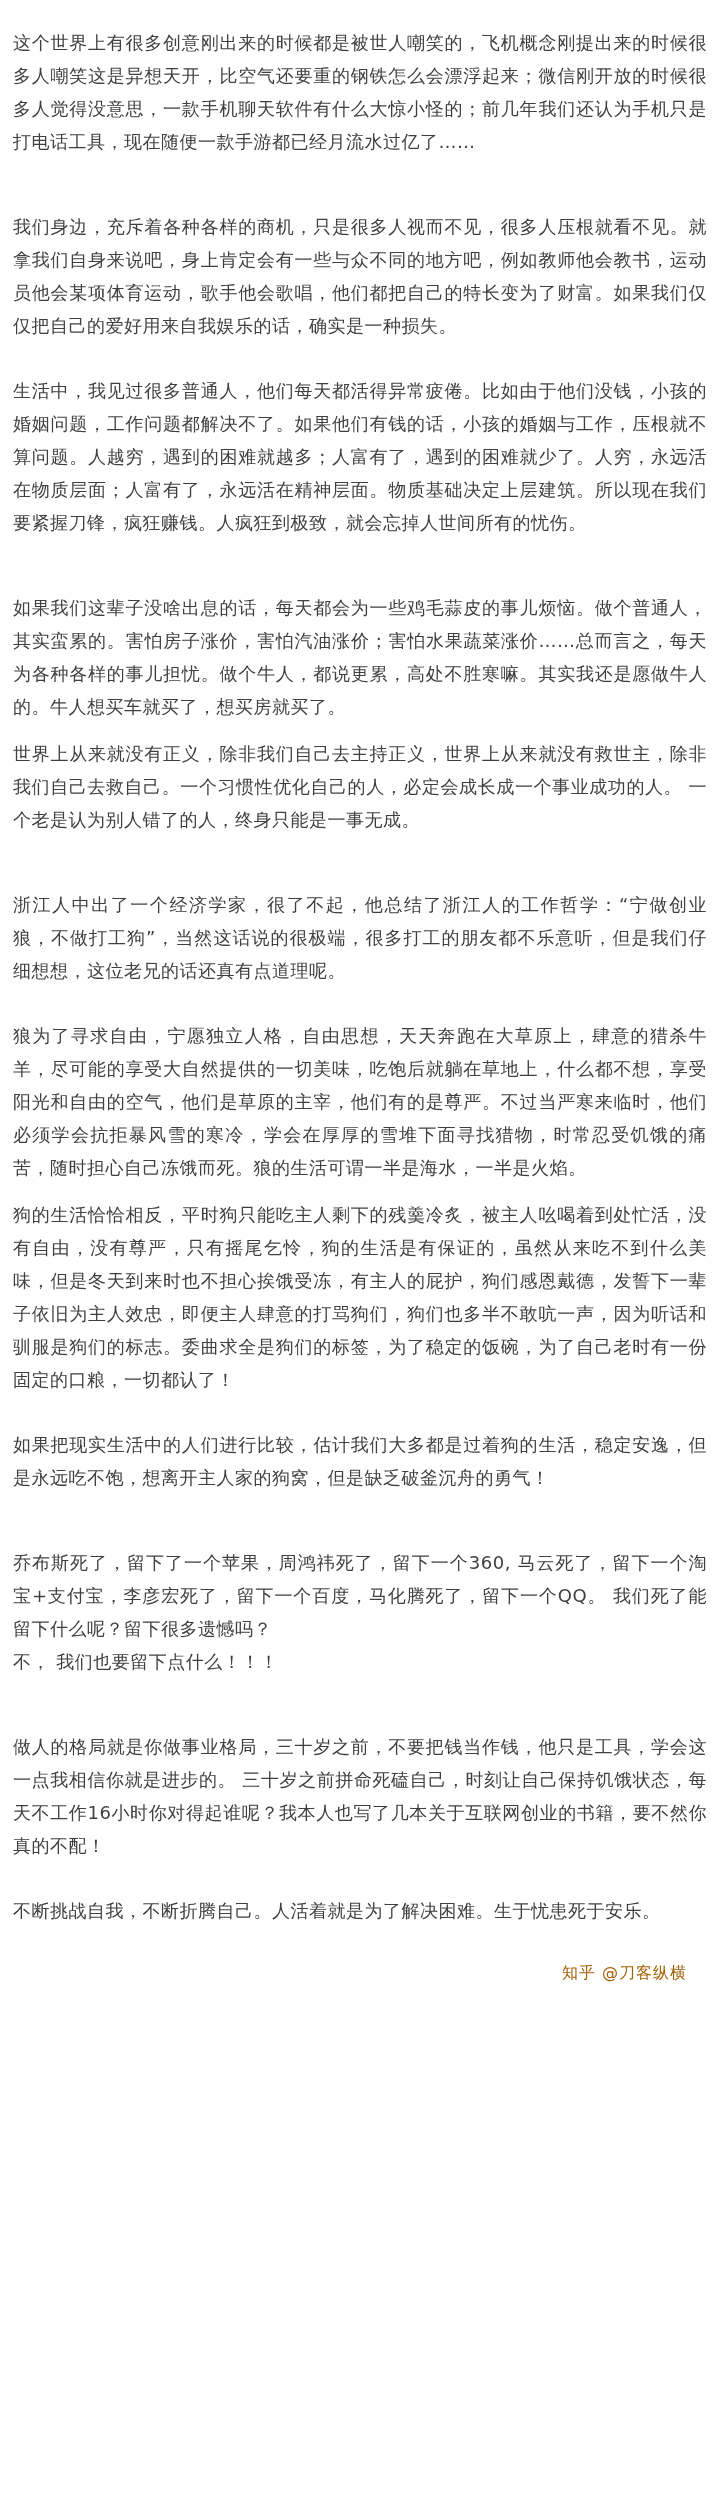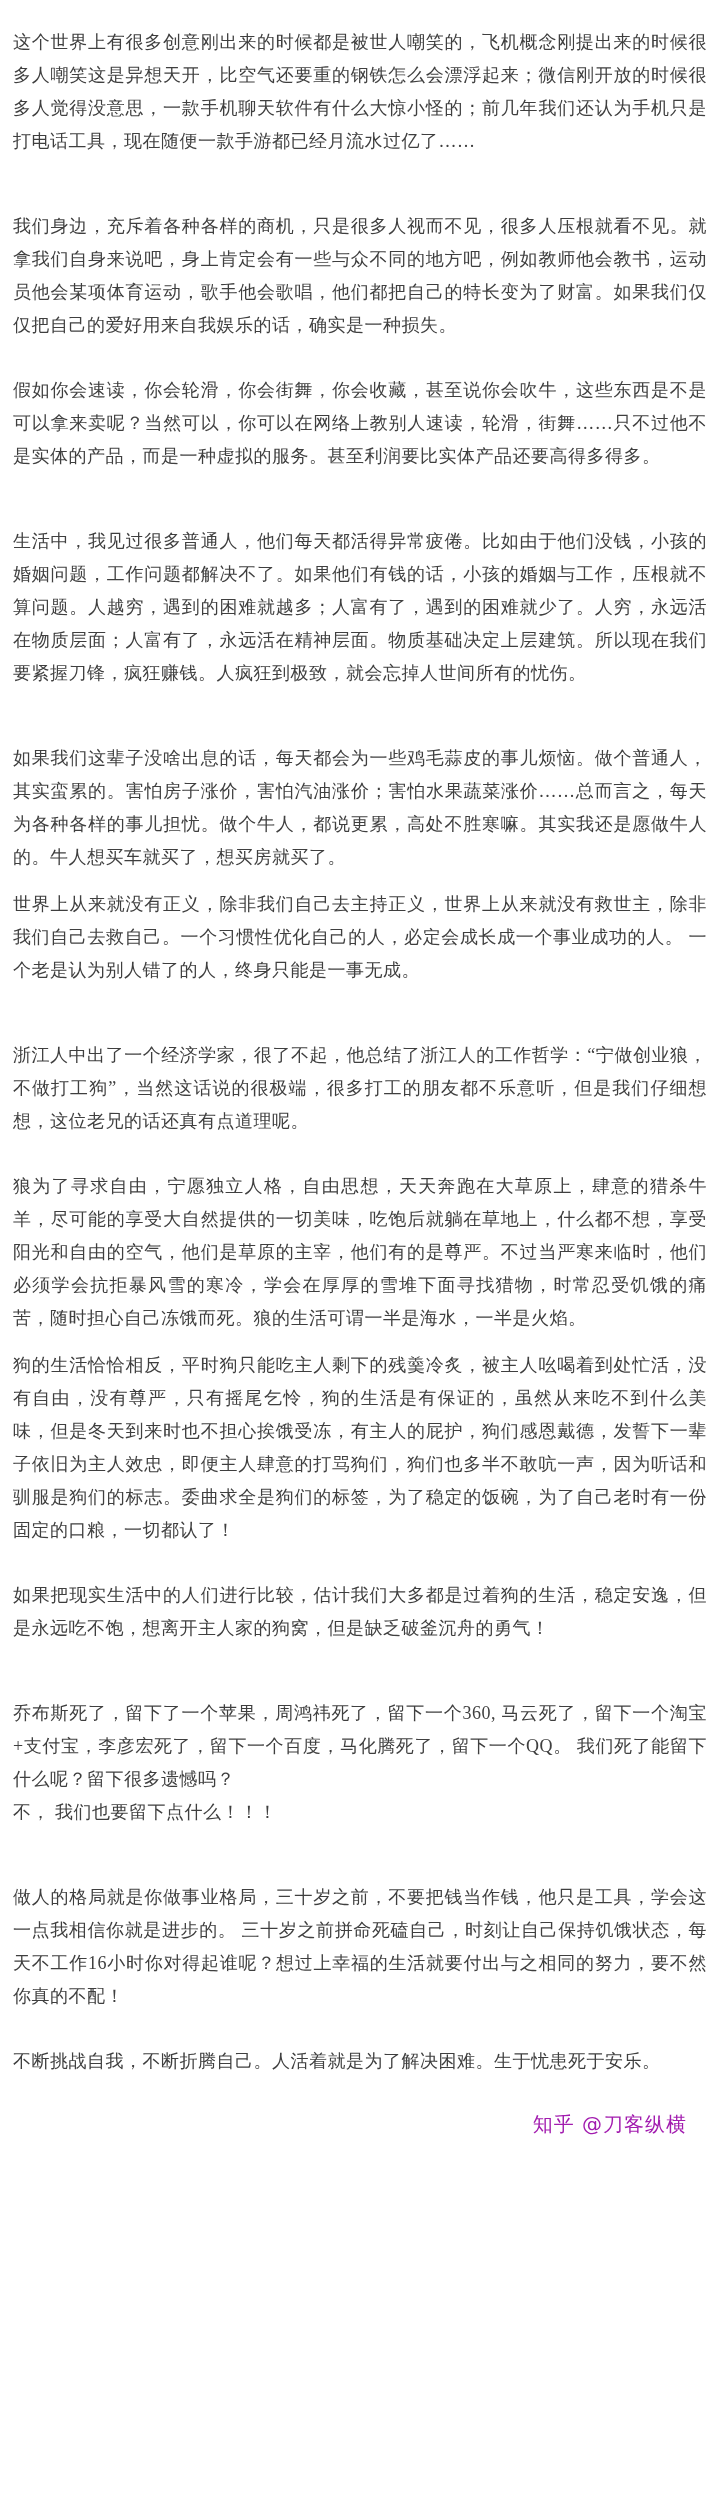--- a/index.html
+++ b/index.html
@@ -16,50 +16,47 @@
   .article {
     padding: 26px 13px 16px 13px;
     font-size: 18px;
     line-height: 33px;
     text-align: justify;
     letter-spacing: 0.5px;
   }
   .para {
     margin: 0;
   }
-  .para .seg { display: block; font-family: Liberation Serif, serif; }
+  .para .seg { display: block; }
   .gap-sm { margin-bottom: 14px; }
   .gap-md { margin-bottom: 32px; }
   .gap-lg { margin-bottom: 52px; }
   .watermark {
     margin-top: 8px;
     padding-right: 20px;
     text-align: right;
-    font-size: 20px;
+    font-size: 16px;
     line-height: 28px;
-    color: #a21caf;
+    color: #a16207;
     letter-spacing: 1px;
   }
 </style>
 </head>
 <body>
 
 <div class="article">
 
   <p class="para gap-lg">
     <span class="seg">这个世界上有很多创意刚出来的时候都是被世人嘲笑的，飞机概念刚提出来的时候很多人嘲笑这是异想天开，比空气还要重的钢铁怎么会漂浮起来；微信刚开放的时候很多人觉得没意思，一款手机聊天软件有什么大惊小怪的；前几年我们还认为手机只是打电话工具，现在随便一款手游都已经月流水过亿了……</span>
   </p>
 
   <p class="para gap-md">
     <span class="seg">我们身边，充斥着各种各样的商机，只是很多人视而不见，很多人压根就看不见。就拿我们自身来说吧，身上肯定会有一些与众不同的地方吧，例如教师他会教书，运动员他会某项体育运动，歌手他会歌唱，他们都把自己的特长变为了财富。如果我们仅仅把自己的爱好用来自我娱乐的话，确实是一种损失。</span>
   </p>
 
-  <p class="para gap-lg">
-    <span class="seg">假如你会速读，你会轮滑，你会街舞，你会收藏，甚至说你会吹牛，这些东西是不是可以拿来卖呢？当然可以，你可以在网络上教别人速读，轮滑，街舞……只不过他不是实体的产品，而是一种虚拟的服务。甚至利润要比实体产品还要高得多得多。</span>
-  </p>
 
   <p class="para gap-lg">
     <span class="seg">生活中，我见过很多普通人，他们每天都活得异常疲倦。比如由于他们没钱，小孩的婚姻问题，工作问题都解决不了。如果他们有钱的话，小孩的婚姻与工作，压根就不算问题。人越穷，遇到的困难就越多；人富有了，遇到的困难就少了。人穷，永远活在物质层面；人富有了，永远活在精神层面。物质基础决定上层建筑。所以现在我们要紧握刀锋，疯狂赚钱。人疯狂到极致，就会忘掉人世间所有的忧伤。</span>
   </p>
 
   <p class="para gap-sm">
     <span class="seg">如果我们这辈子没啥出息的话，每天都会为一些鸡毛蒜皮的事儿烦恼。做个普通人，其实蛮累的。害怕房子涨价，害怕汽油涨价；害怕水果蔬菜涨价……总而言之，每天为各种各样的事儿担忧。做个牛人，都说更累，高处不胜寒嘛。其实我还是愿做牛人的。牛人想买车就买了，想买房就买了。</span>
   </p>
 
   <p class="para gap-lg">
@@ -82,21 +79,21 @@
   <p class="para gap-lg">
     <span class="seg">如果把现实生活中的人们进行比较，估计我们大多都是过着狗的生活，稳定安逸，但是永远吃不饱，想离开主人家的狗窝，但是缺乏破釜沉舟的勇气！</span>
   </p>
 
   <p class="para gap-lg">
     <span class="seg">乔布斯死了，留下了一个苹果，周鸿祎死了，留下一个360, 马云死了，留下一个淘宝+支付宝，李彦宏死了，留下一个百度，马化腾死了，留下一个QQ。 我们死了能留下什么呢？留下很多遗憾吗？</span>
     <span class="seg">不， 我们也要留下点什么！！！</span>
   </p>
 
   <p class="para gap-md">
-    <span class="seg">做人的格局就是你做事业格局，三十岁之前，不要把钱当作钱，他只是工具，学会这一点我相信你就是进步的。 三十岁之前拼命死磕自己，时刻让自己保持饥饿状态，每天不工作16小时你对得起谁呢？想过上幸福的生活就要付出与之相同的努力，要不然你真的不配！</span>
+    <span class="seg">做人的格局就是你做事业格局，三十岁之前，不要把钱当作钱，他只是工具，学会这一点我相信你就是进步的。 三十岁之前拼命死磕自己，时刻让自己保持饥饿状态，每天不工作16小时你对得起谁呢？我本人也写了几本关于互联网创业的书籍，要不然你真的不配！</span>
   </p>
 
   <p class="para gap-md">
     <span class="seg">不断挑战自我，不断折腾自己。人活着就是为了解决困难。生于忧患死于安乐。</span>
   </p>
 
 
   <div class="watermark">知乎 @刀客纵横</div>
 
 </div>

